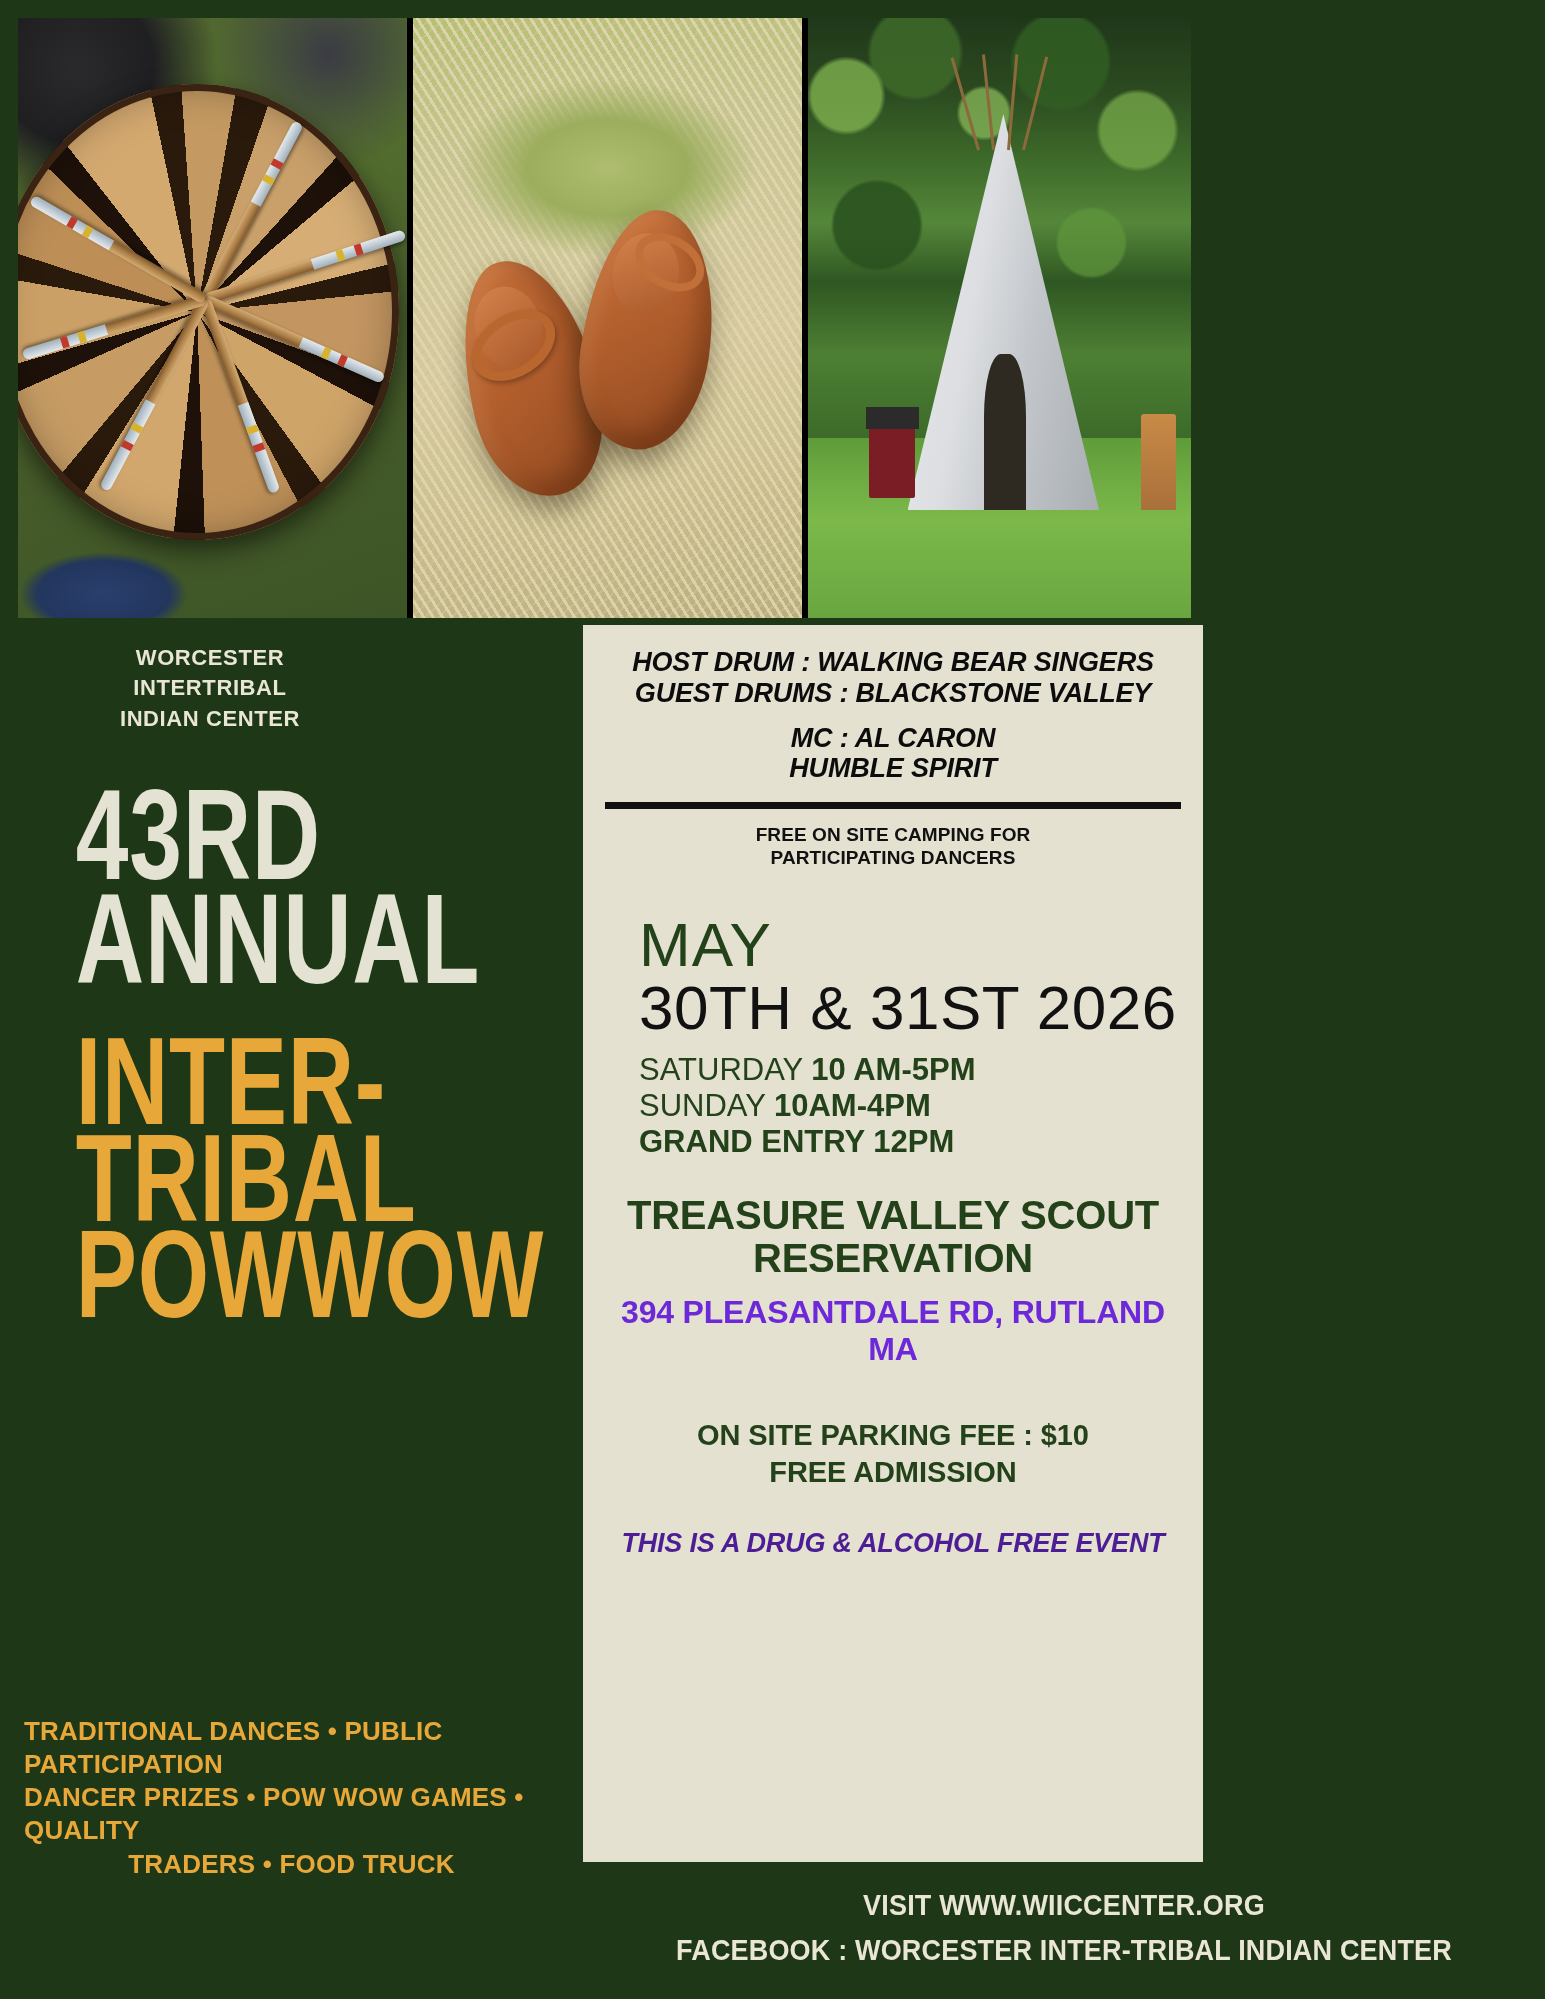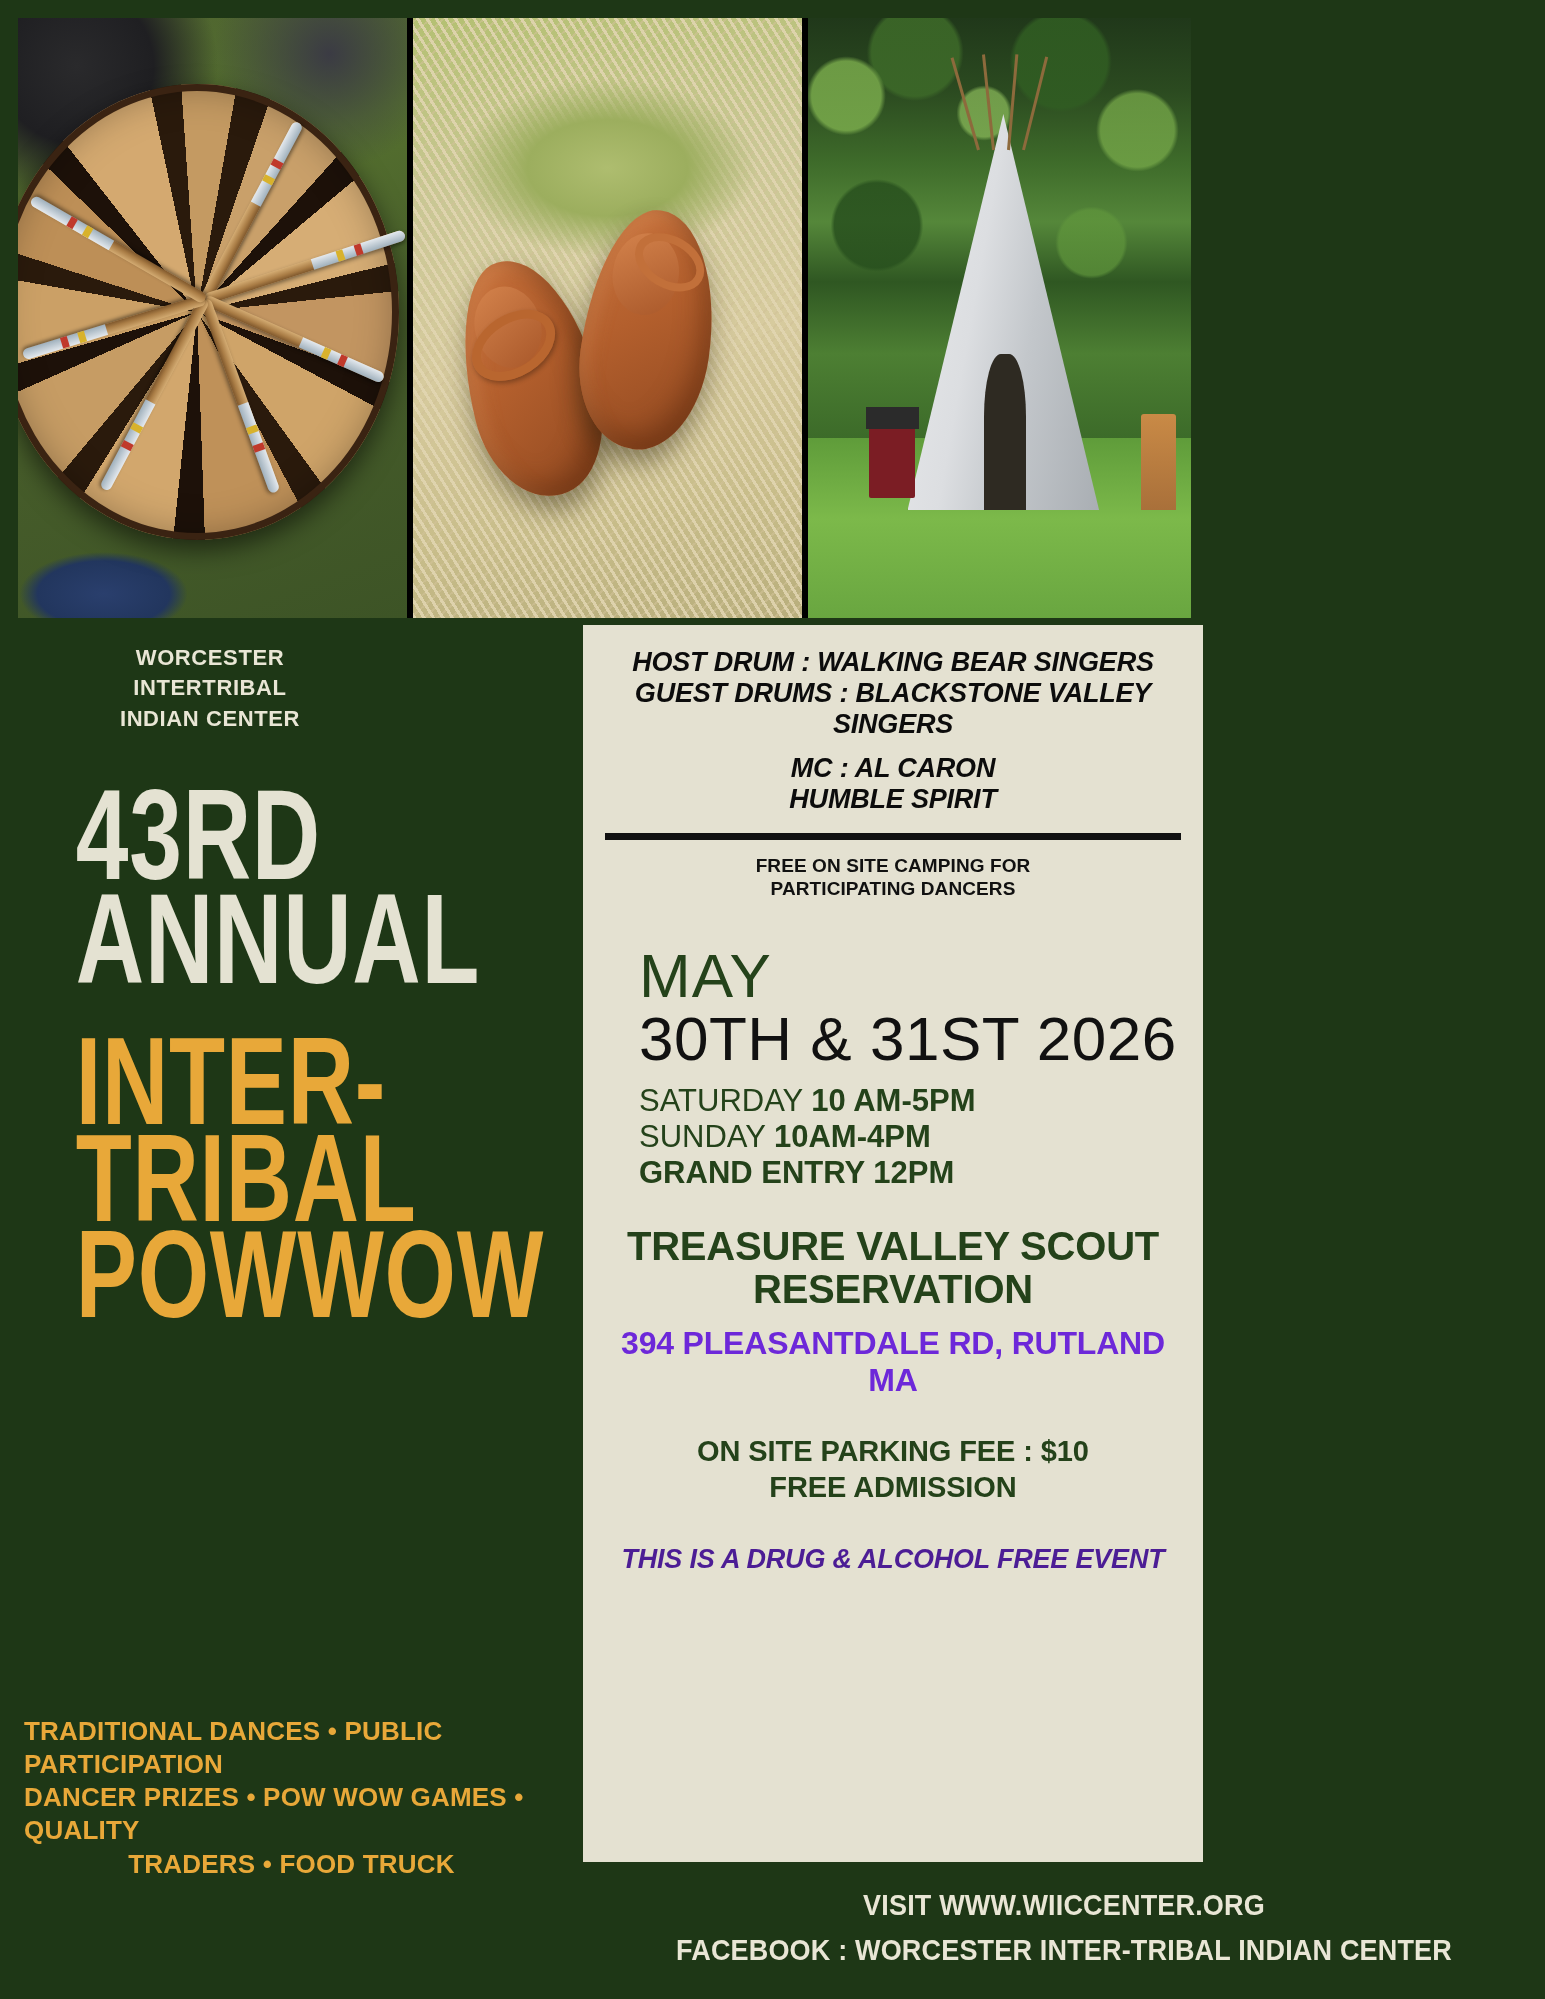--- a/index.html
+++ b/index.html
@@ -162,21 +162,21 @@
   .times .bd{font-weight:bold;}
   .venue{
     margin-top:34px;text-align:center;color:#24421a;
     font-size:40px;font-weight:bold;line-height:1.08;letter-spacing:-.2px;
   }
   .addr{
     margin-top:14px;text-align:center;color:#6d28d9;
     font-size:32px;font-weight:bold;letter-spacing:-.2px;
   }
   .fees{
-    margin-top:34px;text-align:center;color:#24421a;
+    margin-top:49px;text-align:center;color:#24421a;
     font-size:29px;font-weight:bold;line-height:1.26;letter-spacing:-.1px;
   }
   .drugfree{
     margin-top:38px;text-align:center;color:#4c1d95;
     font-size:27px;font-weight:bold;font-style:italic;letter-spacing:-.2px;
   }
 
   
   .footer{
     position:absolute;left:583px;right:0;top:1866px;height:133px;
@@ -269,21 +269,20 @@
       <div>TRADERS • FOOD TRUCK</div>
     </div>
 
   </div>
 
   <div class="panel">
 
     <div class="drums">
       <div>HOST DRUM : WALKING BEAR SINGERS</div>
       <div>GUEST DRUMS : BLACKSTONE VALLEY</div>
-      <div>SINGERS</div>
       <div style="margin-top:14px;">MC : AL CARON</div>
       <div>HUMBLE SPIRIT</div>
     </div>
 
     <div class="rule"></div>
 
     <div class="camping">
       <div>FREE ON SITE CAMPING FOR</div>
       <div>PARTICIPATING DANCERS</div>
     </div>

